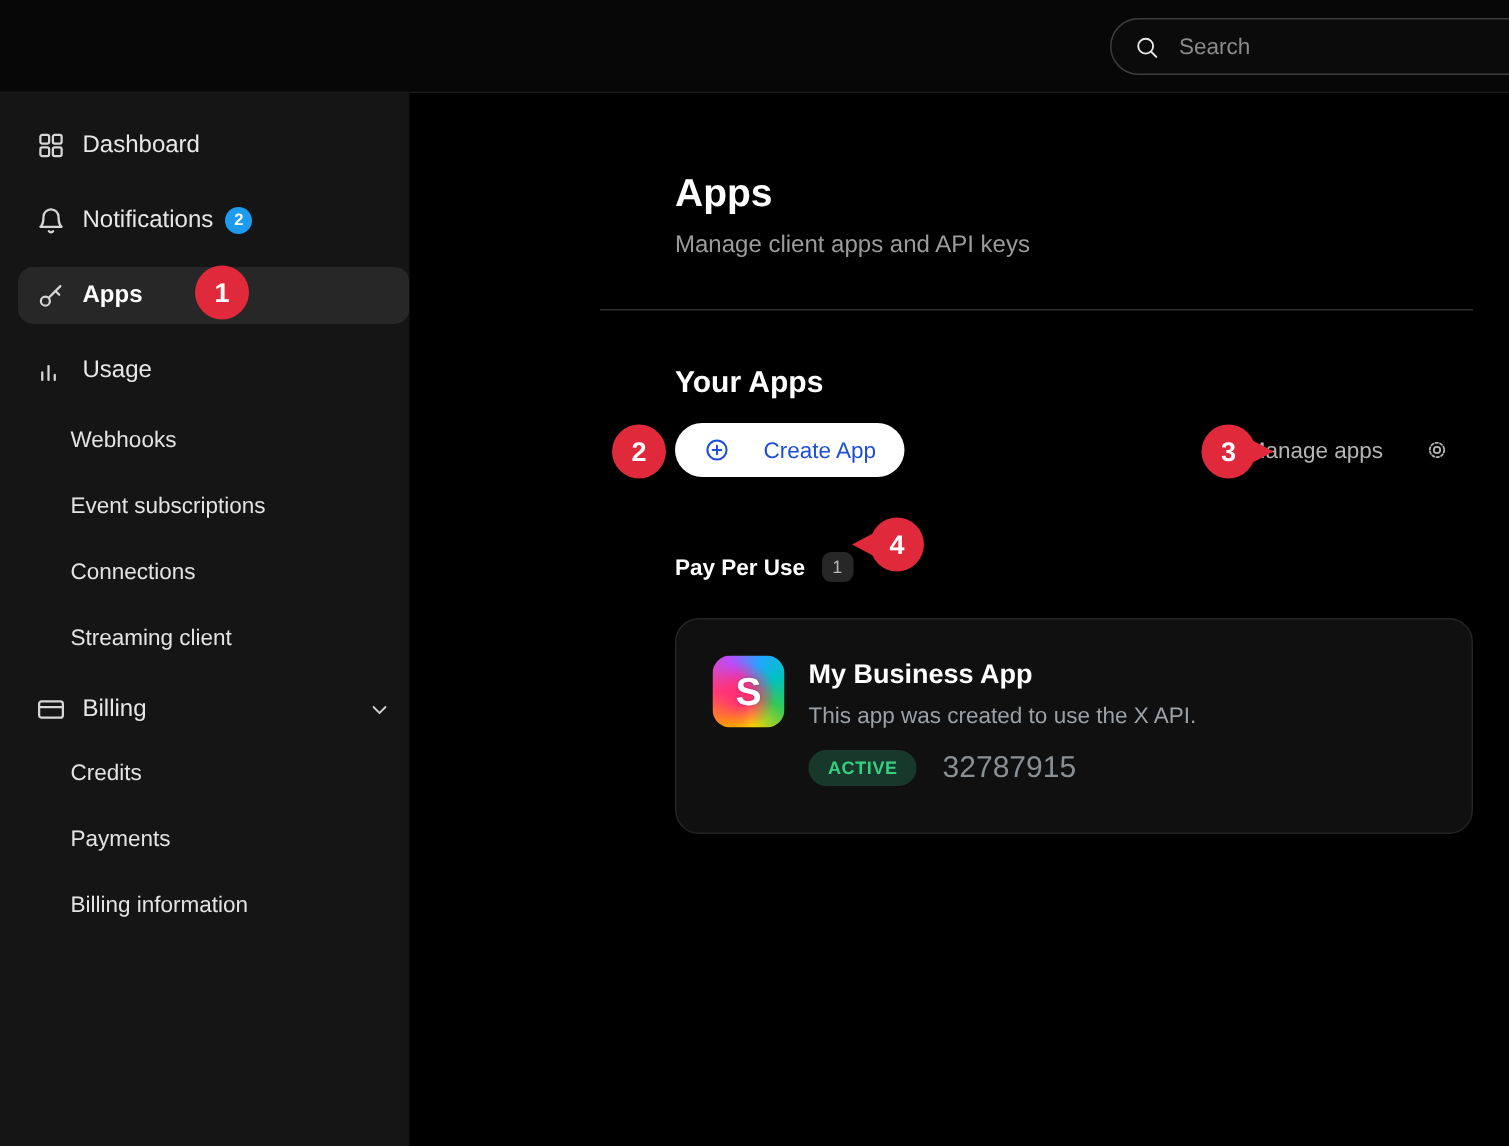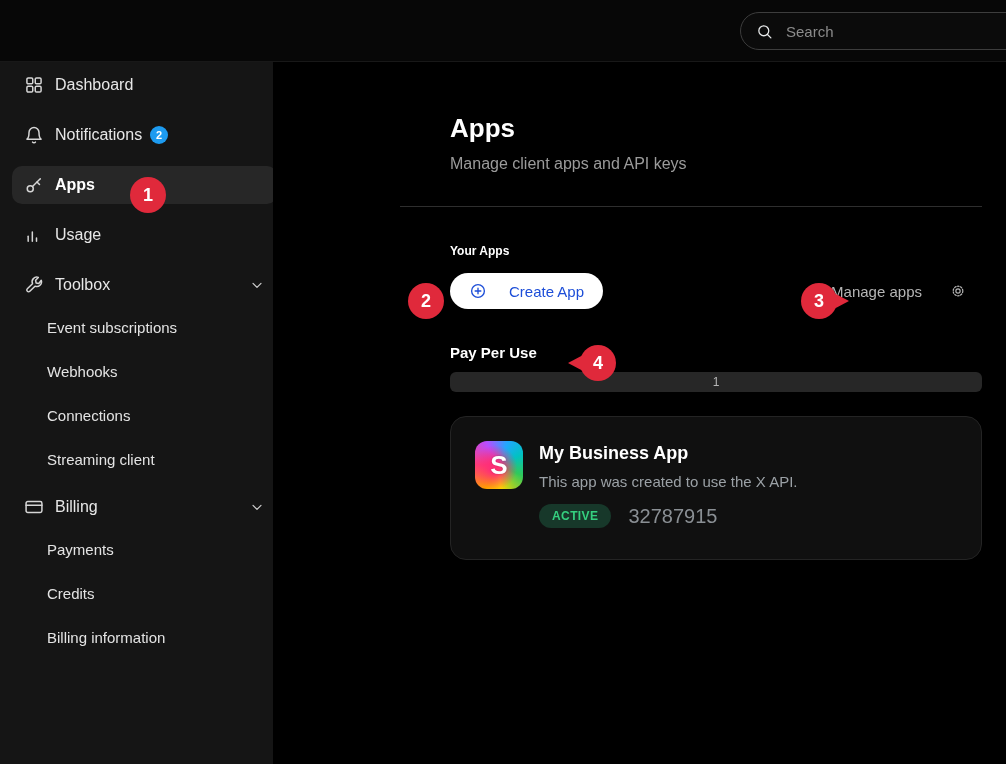--- a/index.html
+++ b/index.html
@@ -27,21 +27,21 @@
   .search svg { width:17px; height:17px; stroke:#9a9a9a; flex:none; }
   .search input {
     background:transparent; border:none; outline:none; color:#e7e7e7;
     font-size:15px; width:190px; font-family:"Liberation Sans", sans-serif;
   }
   .search input::placeholder { color:#8b8b8b; }
 
   
   .sidebar {
     position:absolute; top:62px; left:0; bottom:0; width:290px;
-    background:#151515; border-right:1px solid #0c4a6e; padding:4px 12px 0;
+    background:#151515; border-right:5px solid #0c4a6e; padding:16px 12px 0;
   }
   .nav-item {
     display:flex; align-items:center; height:38px; padding:0 12px;
     border-radius:10px; font-size:16px; color:#e7e7e7; margin-bottom:12px;
     cursor:pointer; position:relative;
   }
   .nav-item.tight { margin-bottom:8px; }
   .nav-item.selected { background:#272727; color:#fff; font-weight:700; }
   .nav-item .ico { width:20px; height:20px; margin-right:11px; color:#d6d6d6; flex:none; }
   .nav-item .ico svg { width:20px; height:20px; display:block; }
@@ -59,31 +59,31 @@
   .avatar { width:20px; height:20px; border-radius:50%; background:#b0b6ba; position:relative; overflow:hidden; }
   .avatar::before { content:""; position:absolute; left:6px; top:4px; width:8px; height:8px; border-radius:50%; background:#474c51; }
   .avatar::after  { content:""; position:absolute; left:2px; top:13px; width:16px; height:10px; border-radius:50%; background:#474c51; }
 
   
   .main { position:absolute; left:273px; top:62px; right:0; bottom:0; background:#000; }
   .main-inner { padding:51px 24px 0 177px; }
   .page-title { margin:0; font-size:26px; font-weight:700; color:#fff; }
   .page-subtitle { margin:11px 0 0; font-size:16px; color:#9b9b9b; }
   .divider { height:1px; background:#2e2e2e; margin:33px 0 0 -50px; }
-  .section-title { margin:37px 0 0; font-size:12px; font-weight:700; color:#fff; }
+  .section-title { margin:37px 0 0; font-size:20px; font-weight:700; color:#fff; }
   .actions-row { margin-top:15px; display:flex; align-items:center; justify-content:space-between; }
   .create-btn {
     display:inline-flex; align-items:center; gap:22px; height:36px; padding:0 19px;
     border-radius:18px; border:none; background:#fff; color:#1d4ed8;
     font-size:15px; font-weight:500; cursor:pointer; font-family:"Liberation Sans", sans-serif;
   }
   .create-btn svg { width:18px; height:18px; stroke:#0f1419; }
   .manage-link { display:flex; align-items:center; gap:28px; color:#b5b5b5; font-size:15px; margin-right:16px; cursor:pointer; }
   .manage-link svg { width:16px; height:16px; stroke:#b5b5b5; }
-  .group-row { margin-top:35px; display:flex; gap:11px;flex-direction:column; }
+  .group-row { margin-top:50px; display:flex; align-items:center; gap:11px; }
   .group-label { font-size:15px; font-weight:700; color:#fff; }
   .group-count {
     min-width:21px; height:20px; border-radius:6px; background:#272727;
     color:#b5b5b5; font-size:12px; padding:0 6px;
     display:inline-flex; align-items:center; justify-content:center;
   }
   .app-card {
     margin-top:24px; width:532px; height:144px; border-radius:16px;
     background:#101010; border:1px solid #242424; padding:24px;
     display:flex; gap:16px; cursor:pointer;
@@ -187,39 +187,26 @@
       <span class="ico">
         <svg class="stroke" viewBox="0 0 24 24">
             <path d="M5 19.5v-6"></path>
             <path d="M10 19.5V8.5"></path>
             <path d="M15 19.5v-4"></path>
           </svg>
       </span>
       <span>Usage</span>
     </div>
 
-    <div class="nav-item tight">
-      <span class="ico">
-        <svg class="stroke" viewBox="0 0 24 24">
-            <path d="M20.7 6.4a5.6 5.6 0 0 1-7.5 7L7 19.6a2.1 2.1 0 0 1-3-3l6.2-6.2a5.6 5.6 0 0 1 7-7.5L13.9 6.2l.6 3.3 3.3.6 2.9-3.7z"></path>
-          </svg>
-      </span>
-      <span>Toolbox</span>
-      <span class="chevron">
-        <svg class="stroke" viewBox="0 0 24 24">
-            <path d="M6 9.5l6 6 6-6"></path>
-          </svg>
-      </span>
-    </div>
-
+
+    <div class="nav-sub">
+      <span>Webhooks</span>
+    </div>
     <div class="nav-sub">
       <span>Event subscriptions</span>
-    </div>
-    <div class="nav-sub">
-      <span>Webhooks</span>
     </div>
     <div class="nav-sub">
       <span>Connections</span>
     </div>
     <div class="nav-sub">
       <span>Streaming client</span>
     </div>
 
     <div class="nav-item tight">
       <span class="ico">
@@ -230,24 +217,24 @@
       </span>
       <span>Billing</span>
       <span class="chevron">
         <svg class="stroke" viewBox="0 0 24 24">
             <path d="M6 9.5l6 6 6-6"></path>
           </svg>
       </span>
     </div>
 
     <div class="nav-sub">
+      <span>Credits</span>
+    </div>
+    <div class="nav-sub">
       <span>Payments</span>
-    </div>
-    <div class="nav-sub">
-      <span>Credits</span>
     </div>
     <div class="nav-sub">
       <span>Billing information</span>
     </div>
 
 
   </aside>
 
   <main class="main">
     <div class="main-inner">

